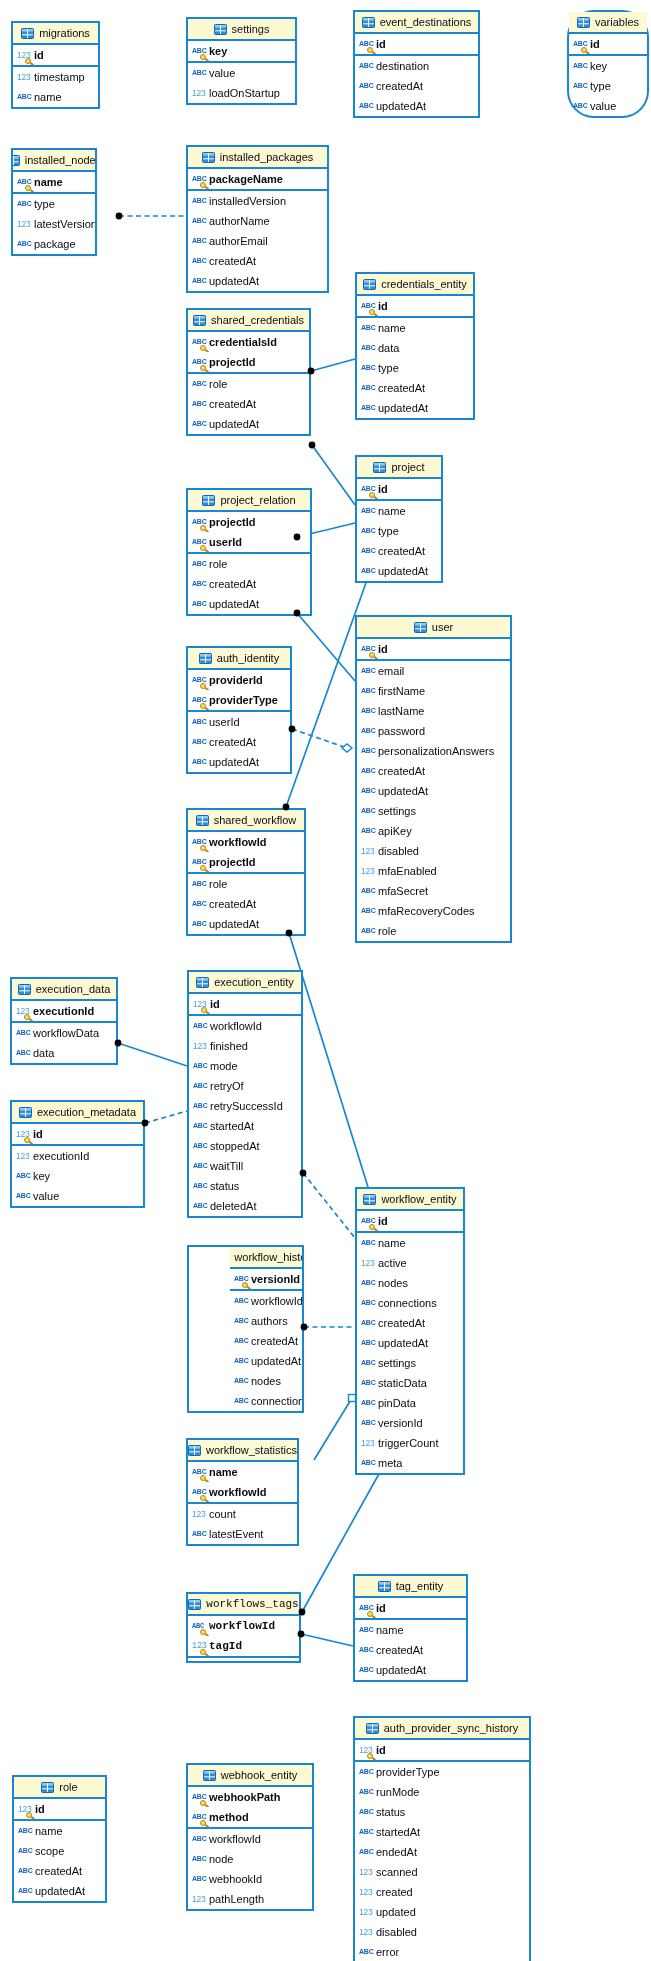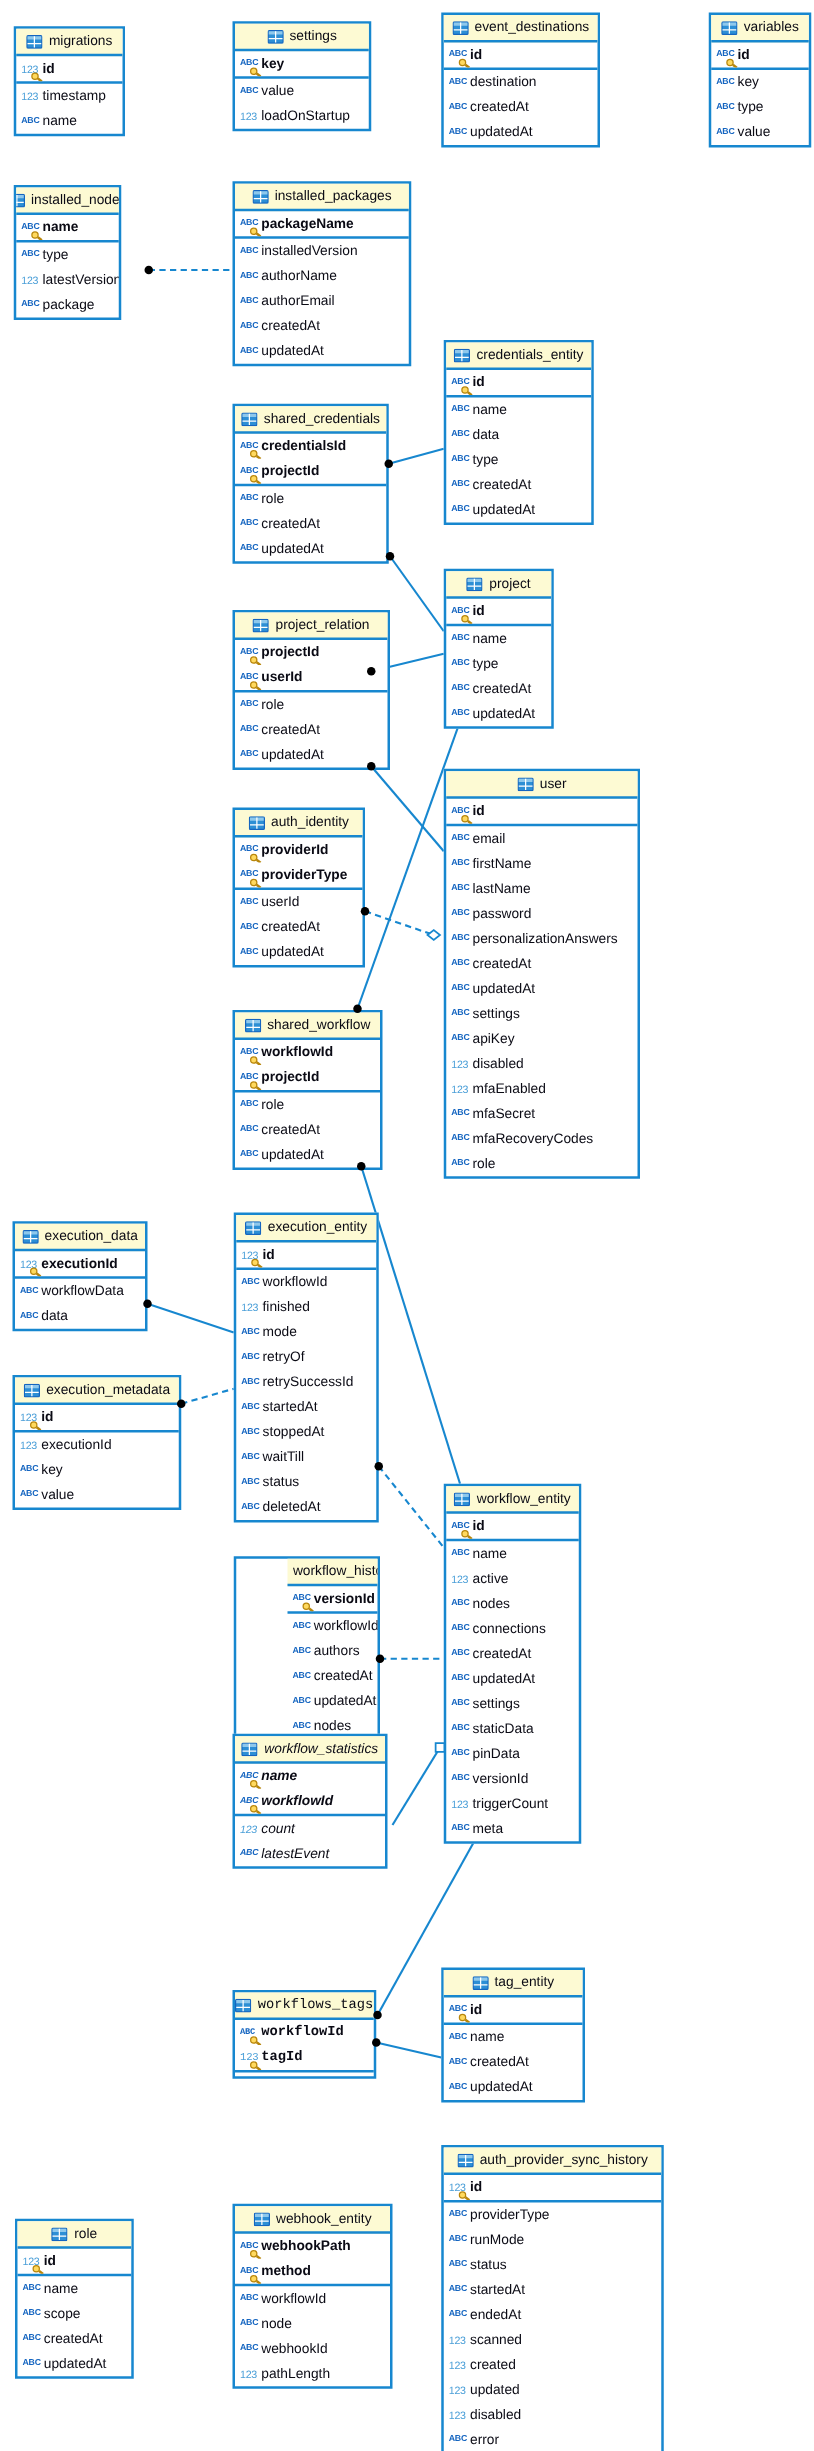--- a/index.html
+++ b/index.html
@@ -145,21 +145,21 @@
         <div class="row">
           <span class="ficon">ABC</span>
           <span class="flabel">createdAt</span>
         </div>
         <div class="row">
           <span class="ficon">ABC</span>
           <span class="flabel">updatedAt</span>
         </div>
       </div>
     </div>
-    <div class="table" style="left: 567px; top: 10px; width: 82px;">
+    <div class="table" style="left: 567px; top: 10px; width: 82px; border-radius: 27px;">
       <div class="thead">
         <span class="ticon"><svg viewBox="0 0 13 11">
             <rect x="0.5" y="0.5" width="12" height="10" rx="1" fill="#2d8fd5" stroke="#1565c0"></rect>
             <rect x="1" y="1" width="11" height="2.6" fill="#8ec8ec"></rect>
             <line x1="6.5" y1="1" x2="6.5" y2="10" stroke="#ffffff" stroke-width="1"></line>
             <line x1="1" y1="6.8" x2="12" y2="6.8" stroke="#ffffff" stroke-width="1"></line>
           </svg></span>
         <span class="tname">variables</span>
       </div>
       <div class="sect pks">
@@ -285,21 +285,21 @@
         <div class="row">
           <span class="ficon">ABC</span>
           <span class="flabel">createdAt</span>
         </div>
         <div class="row">
           <span class="ficon">ABC</span>
           <span class="flabel">updatedAt</span>
         </div>
       </div>
     </div>
-    <div class="table" style="left: 186px; top: 323px; width: 125px;">
+    <div class="table" style="left: 186px; top: 308px; width: 125px;">
       <div class="thead">
         <span class="ticon"><svg viewBox="0 0 13 11">
             <rect x="0.5" y="0.5" width="12" height="10" rx="1" fill="#2d8fd5" stroke="#1565c0"></rect>
             <rect x="1" y="1" width="11" height="2.6" fill="#8ec8ec"></rect>
             <line x1="6.5" y1="1" x2="6.5" y2="10" stroke="#ffffff" stroke-width="1"></line>
             <line x1="1" y1="6.8" x2="12" y2="6.8" stroke="#ffffff" stroke-width="1"></line>
           </svg></span>
         <span class="tname">shared_credentials</span>
       </div>
       <div class="sect pks">
@@ -762,21 +762,21 @@
         <div class="row">
           <span class="ficon">ABC</span>
           <span class="flabel">nodes</span>
         </div>
         <div class="row">
           <span class="ficon">ABC</span>
           <span class="flabel">connections</span>
         </div>
       </div>
     </div>
-    <div class="table" style="left: 186px; top: 1387px; width: 124px; font-style: italic;">
+    <div class="table" style="left: 186px; top: 1438px; width: 113px;">
       <div class="thead">
         <span class="ticon"><svg viewBox="0 0 13 11">
             <rect x="0.5" y="0.5" width="12" height="10" rx="1" fill="#2d8fd5" stroke="#1565c0"></rect>
             <rect x="1" y="1" width="11" height="2.6" fill="#8ec8ec"></rect>
             <line x1="6.5" y1="1" x2="6.5" y2="10" stroke="#ffffff" stroke-width="1"></line>
             <line x1="1" y1="6.8" x2="12" y2="6.8" stroke="#ffffff" stroke-width="1"></line>
           </svg></span>
         <span class="tname">workflow_statistics</span>
       </div>
       <div class="sect pks">

